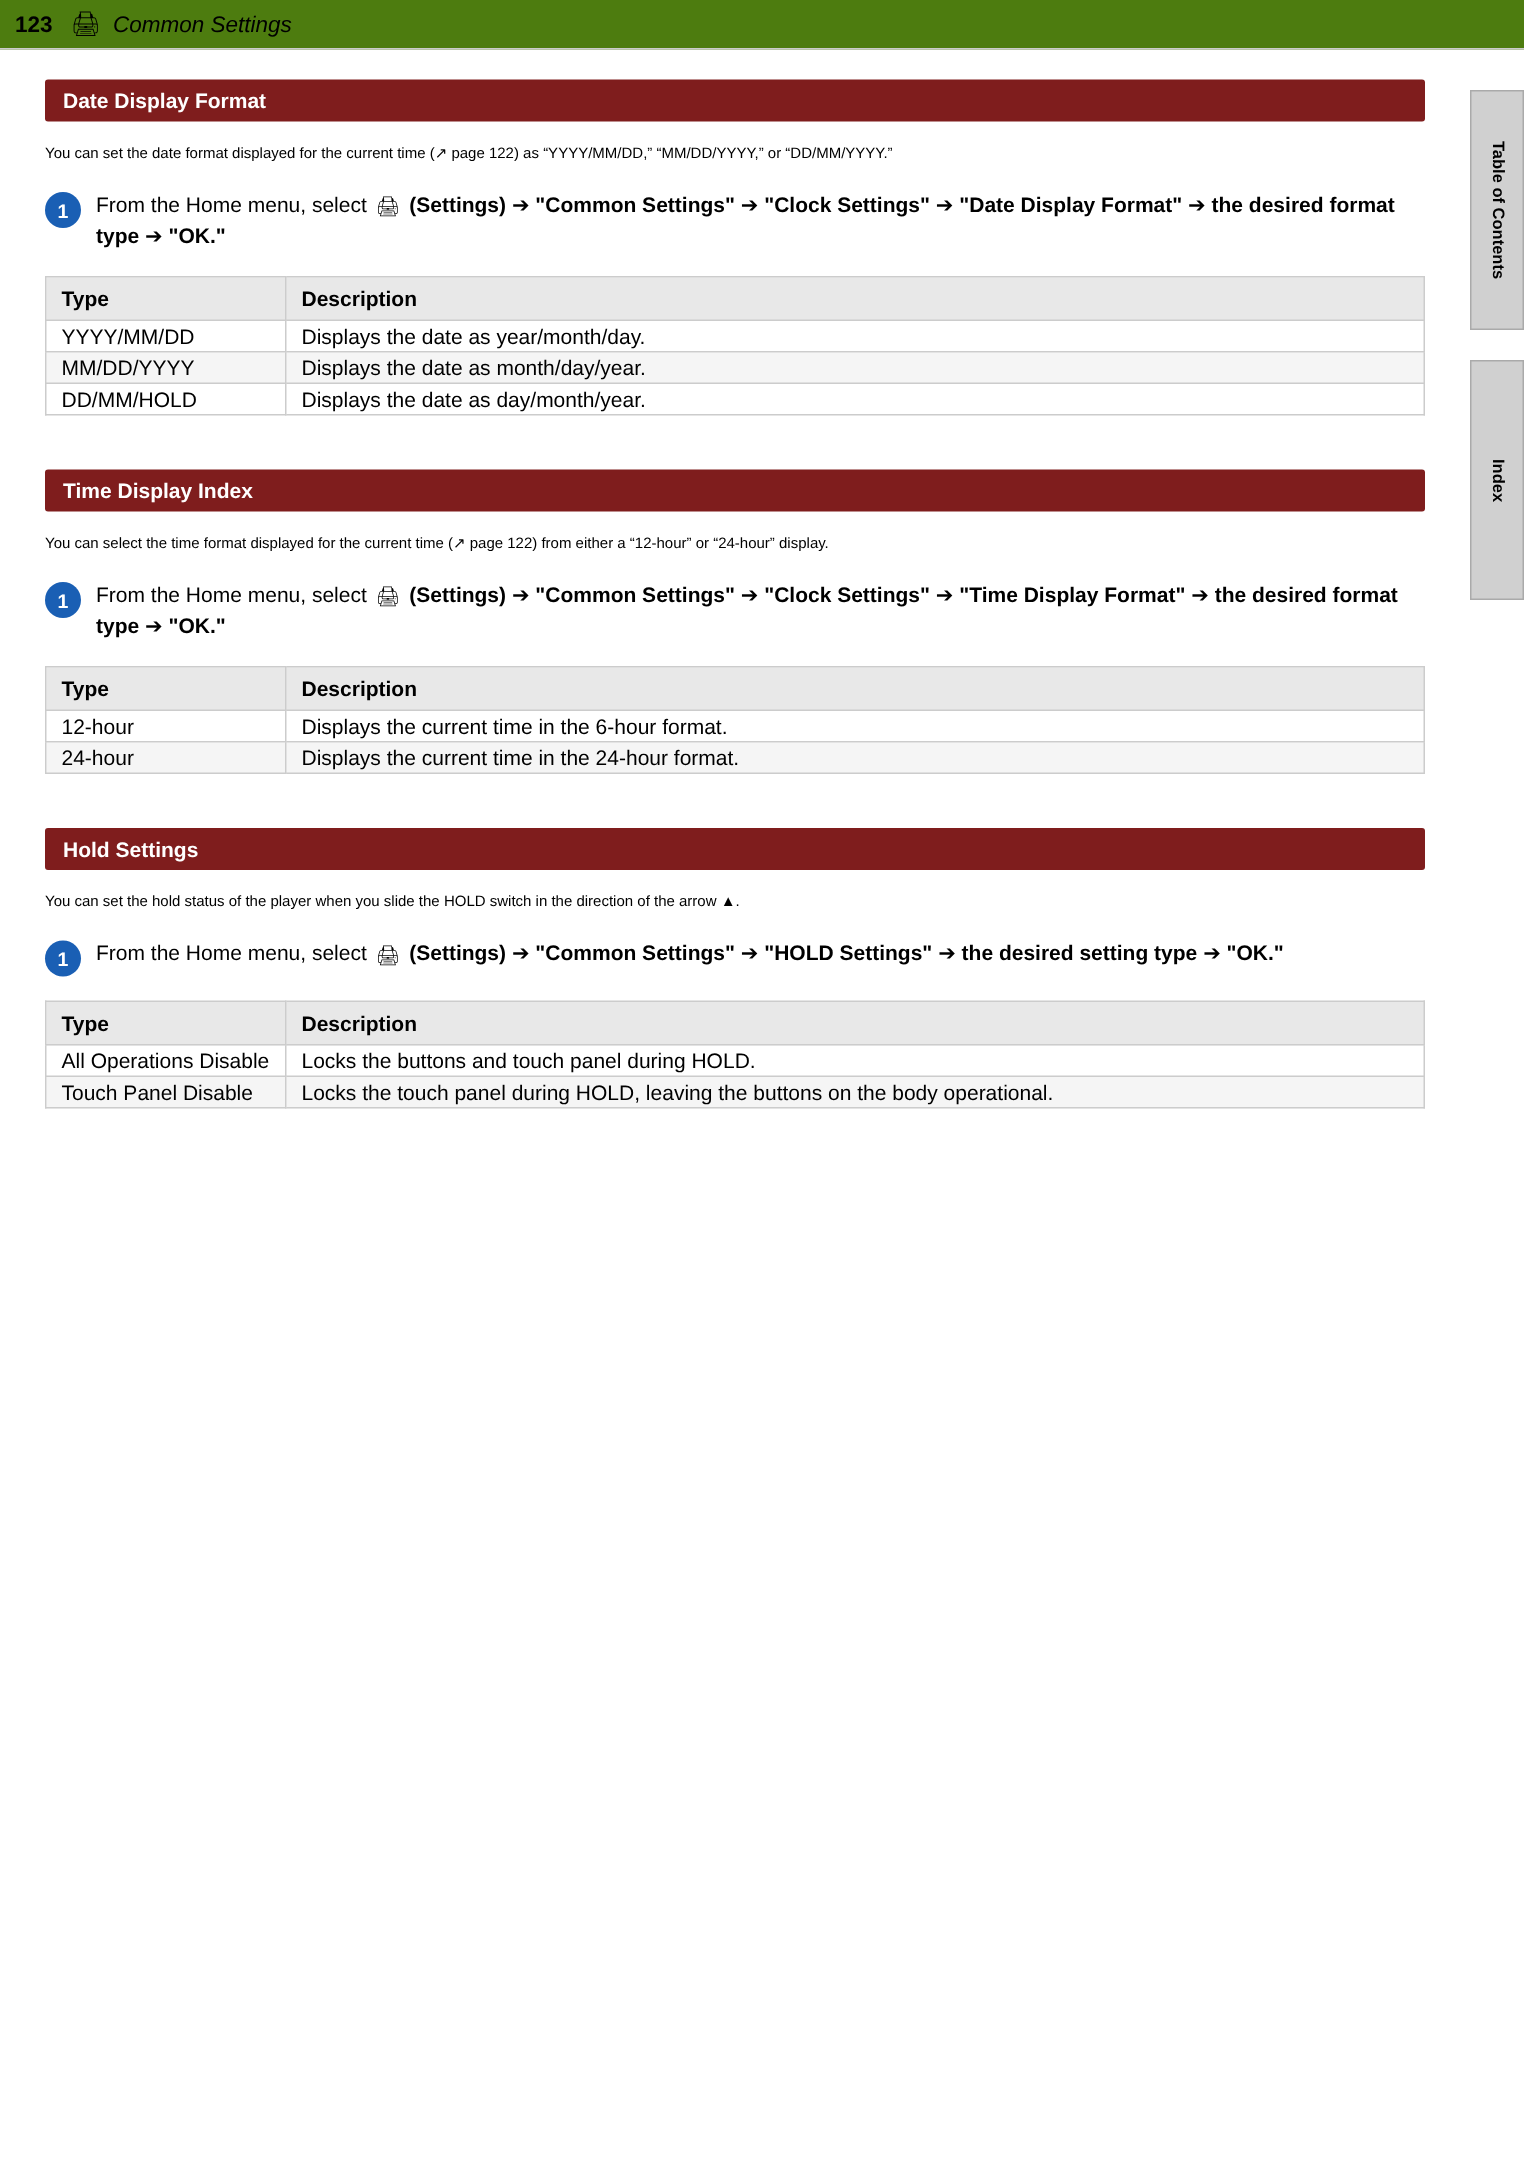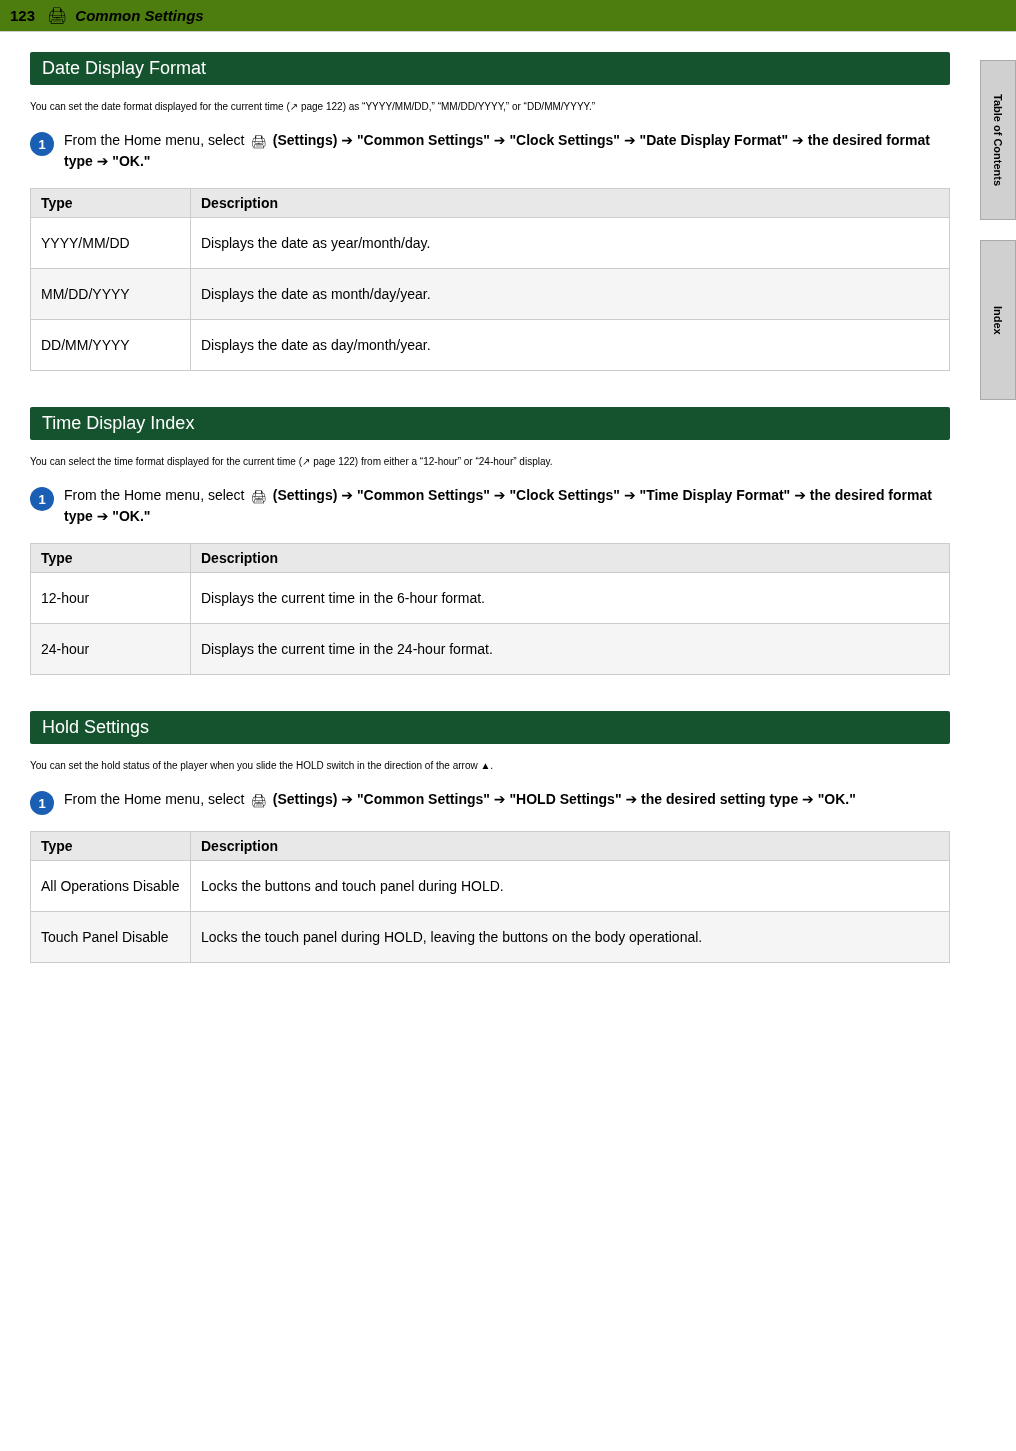--- a/index.html
+++ b/index.html
@@ -25,21 +25,21 @@
       font-weight: bold;
       font-size: 15px;
       margin-right: 12px;
     }
     .page-icon {
       margin-right: 8px;
       font-size: 16px;
     }
     .page-title-header {
       font-style: italic;
-      font-weight: bold;
+      font-weight: normal;
       font-size: 15px;
     }
 
     
     .right-sidebar {
       position: absolute;
       right: 0;
       top: 0;
       width: 36px;
       height: 1451px;
@@ -70,24 +70,24 @@
     }
 
     
     .main-content {
       padding: 20px 30px 30px 30px;
       margin-right: 36px;
     }
 
     
     .section-header {
-      background: #14532d;
+      background: #7f1d1d;
       color: #fff;
-      font-weight: normal;
-      font-size: 18px;
+      font-weight: bold;
+      font-size: 14px;
       padding: 6px 12px;
       margin-bottom: 14px;
       border-radius: 2px;
     }
 
     
     .section {
       margin-bottom: 36px;
     }
 
@@ -142,21 +142,21 @@
       font-size: 14px;
     }
     .data-table th {
       background: #e8e8e8;
       font-weight: bold;
       padding: 6px 10px;
       text-align: left;
       border: 1px solid #ccc;
     }
     .data-table td {
-      padding: 17px 10px;
+      padding: 2px 10px;
       border: 1px solid #ccc;
       vertical-align: top;
     }
     .data-table tr:nth-child(odd) td {
       background: #fff;
     }
     .data-table tr:nth-child(even) td {
       background: #f5f5f5;
     }
 
@@ -200,21 +200,21 @@
       <tbody>
         <tr>
           <td>YYYY/MM/DD</td>
           <td>Displays the date as year/month/day.</td>
         </tr>
         <tr>
           <td>MM/DD/YYYY</td>
           <td>Displays the date as month/day/year.</td>
         </tr>
         <tr>
-          <td>DD/MM/YYYY</td>
+          <td>DD/MM/HOLD</td>
           <td>Displays the date as day/month/year.</td>
         </tr>
       </tbody>
     </table>
   </div>
 
   <div class="section">
     <div class="section-header">Time Display Index</div>
     <p class="body-text">You can select the time format displayed for the current time (↗ page 122) from either a “12-hour” or “24-hour” display.</p>
     <div class="step-block">

